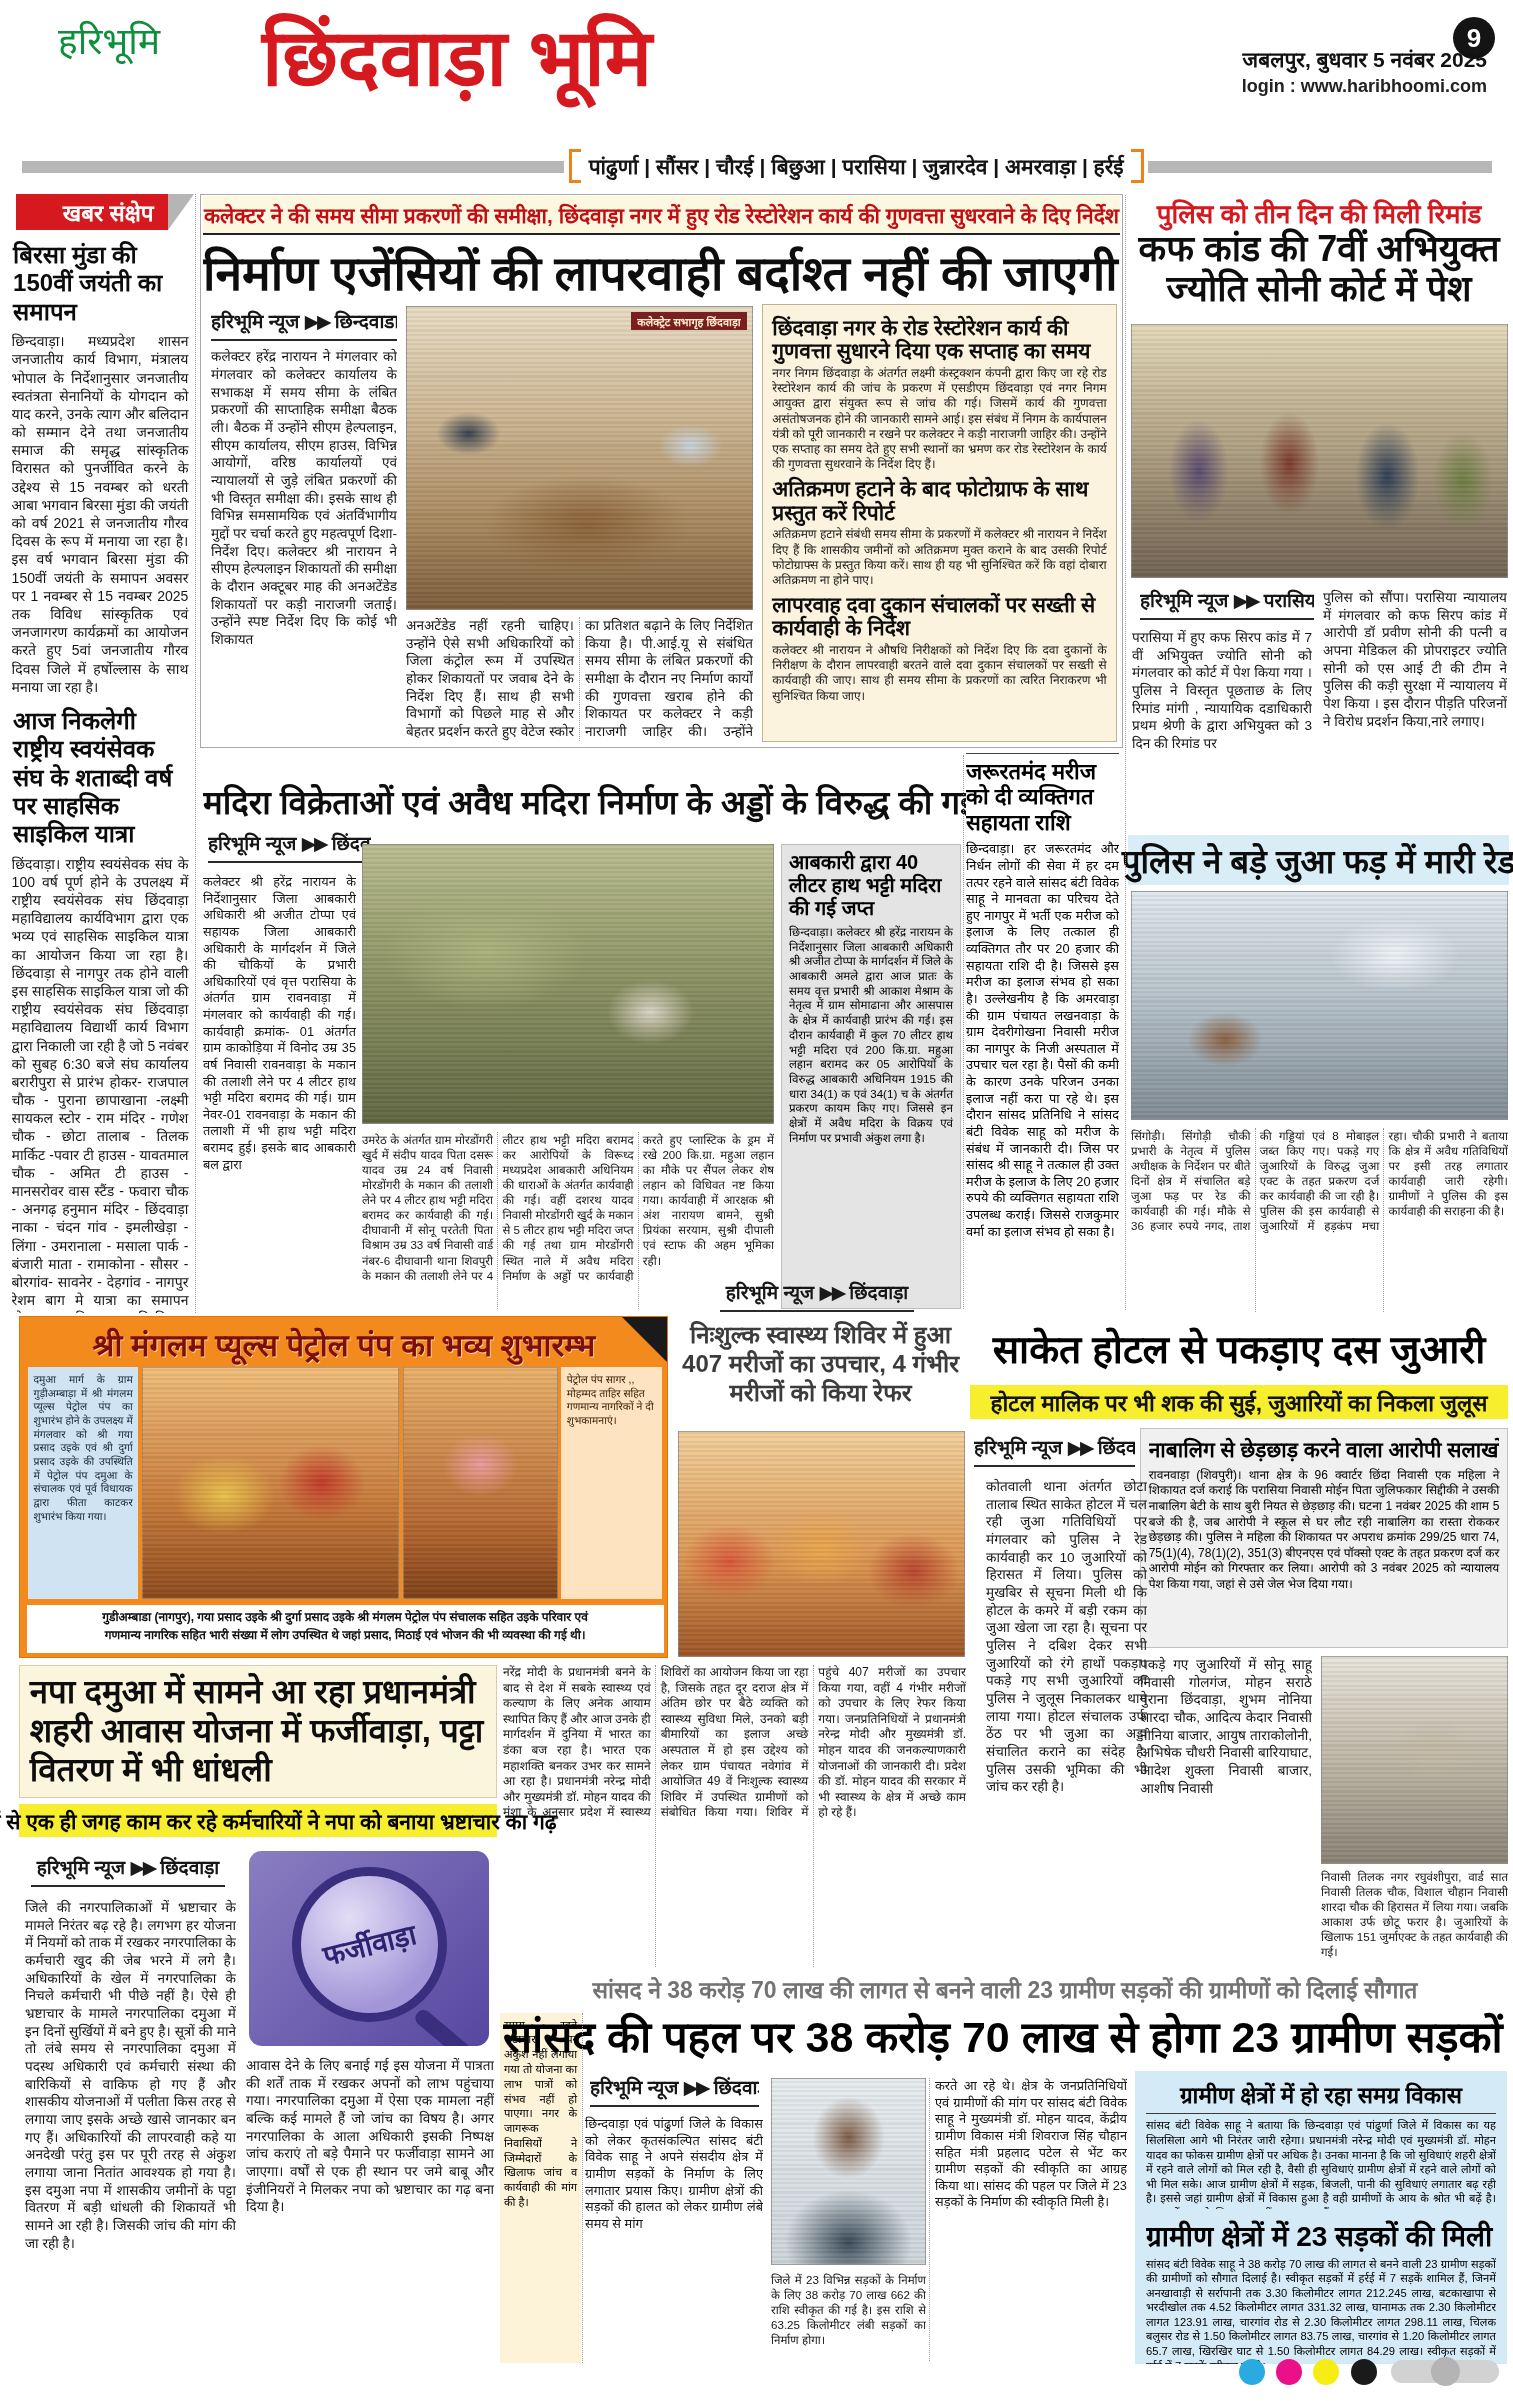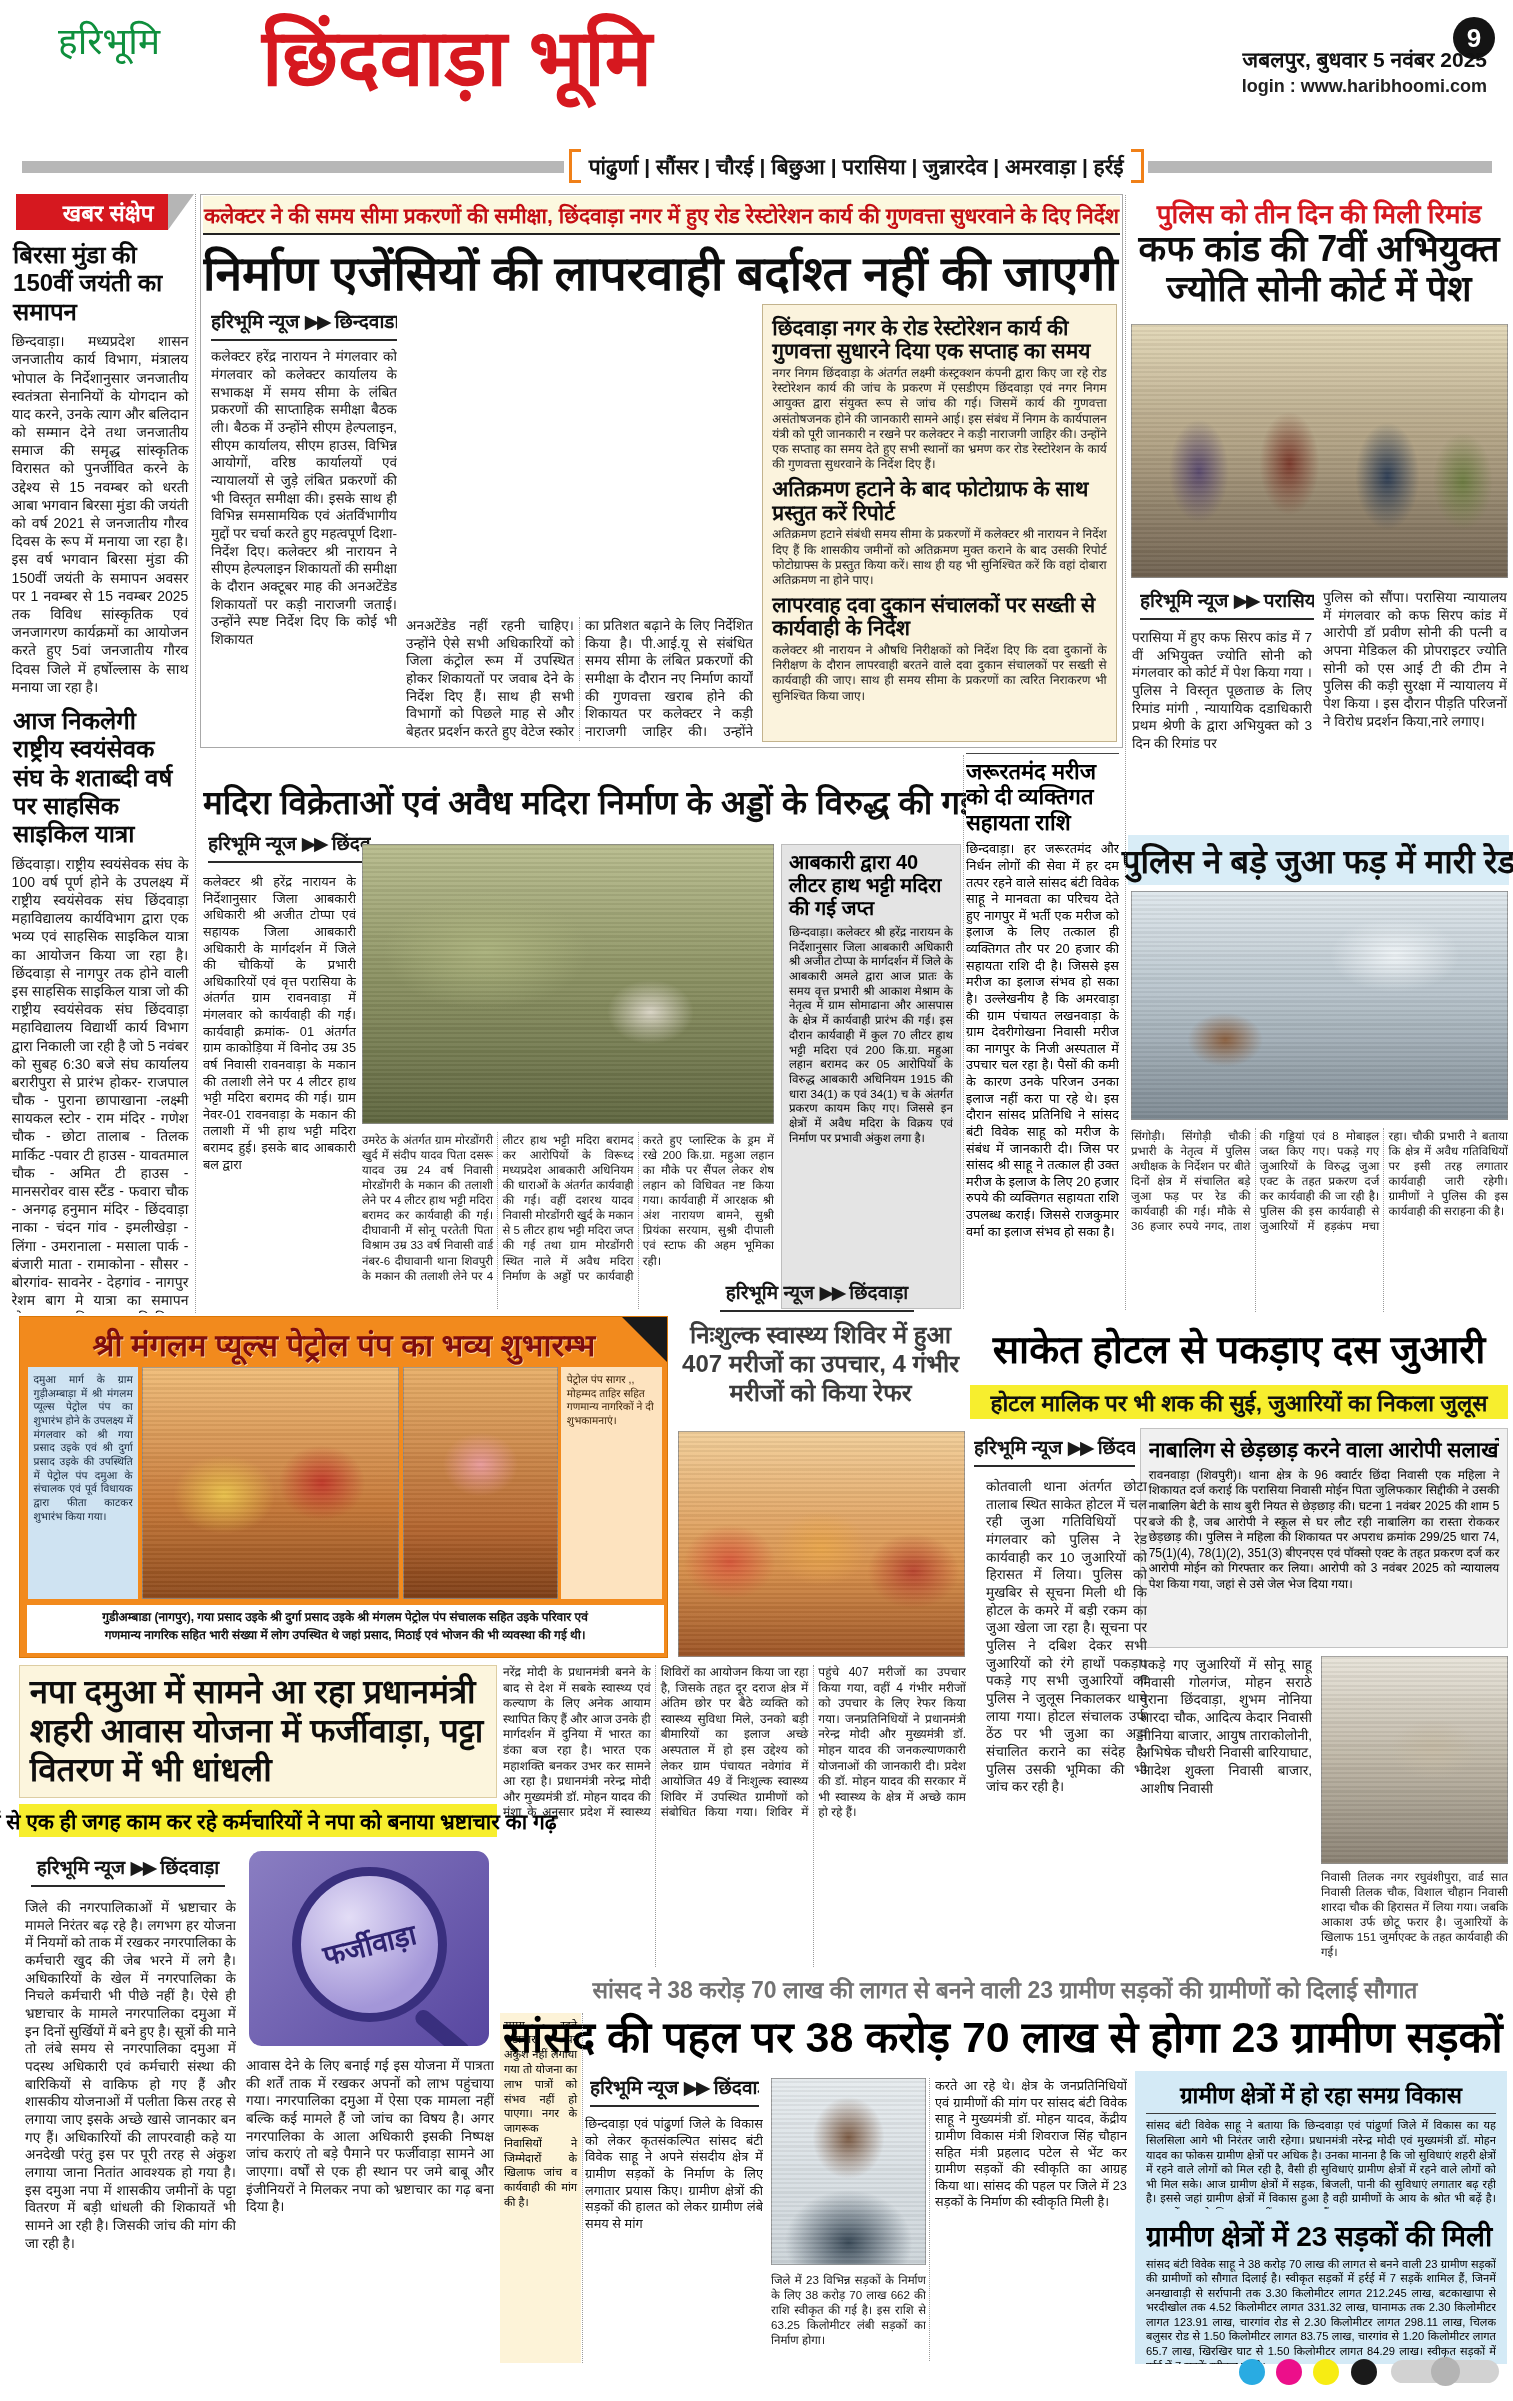--- a/index.html
+++ b/index.html
@@ -170,20 +170,23 @@
   <div class="abs" id="lead-kicker">कलेक्टर ने की समय सीमा प्रकरणों की समीक्षा, छिंदवाड़ा नगर में हुए रोड रेस्टोरेशन कार्य की गुणवत्ता सुधरवाने के दिए निर्देश</div>
   <div class="abs" id="lead-headline">निर्माण एजेंसियों की लापरवाही बर्दाश्त नहीं की जाएगी: कलेक्टर</div>
   <div class="abs" id="lead-col1">
     <div class="byline">
       <span>हरिभूमि न्यूज</span>
       <span class="arr">▶▶</span>
       <span>छिन्दवाडा</span>
     </div>
     <div class="t" style="margin-top:7.7px;height:387px;">कलेक्टर हरेंद्र नारायन ने मंगलवार को मंगलवार को कलेक्टर कार्यालय के सभाकक्ष में समय सीमा के लंबित प्रकरणों की साप्ताहिक समीक्षा बैठक ली। बैठक में उन्होंने सीएम हेल्पलाइन, सीएम कार्यालय, सीएम हाउस, विभिन्न आयोगों, वरिष्ठ कार्यालयों एवं न्यायालयों से जुड़े लंबित प्रकरणों की भी विस्तृत समीक्षा की। इसके साथ ही विभिन्न समसामयिक एवं अंतर्विभागीय मुद्दों पर चर्चा करते हुए महत्वपूर्ण दिशा-निर्देश दिए। कलेक्टर श्री नारायन ने सीएम हेल्पलाइन शिकायतों की समीक्षा के दौरान अक्टूबर माह की अनअटेंडेड शिकायतों पर कड़ी नाराजगी जताई। उन्होंने स्पष्ट निर्देश दिए कि कोई भी शिकायत</div>
   </div>
+  <div class="abs ph" id="lead-photo">
+    <div class="ph-label">कलेक्ट्रेट सभागृह छिंदवाड़ा</div>
+  </div>
   <div class="abs t" id="lead-flow2">अनअटेंडेड नहीं रहनी चाहिए। उन्होंने ऐसे सभी अधिकारियों को जिला कंट्रोल रूम में उपस्थित होकर शिकायतों पर जवाब देने के निर्देश दिए हैं। साथ ही सभी विभागों को पिछले माह से और बेहतर प्रदर्शन करते हुए वेटेज स्कोर का प्रतिशत बढ़ाने के लिए निर्देशित किया है। पी.आई.यू से संबंधित समय सीमा के लंबित प्रकरणों की समीक्षा के दौरान नए निर्माण कार्यों की गुणवत्ता खराब होने की शिकायत पर कलेक्टर ने कड़ी नाराजगी जाहिर की। उन्होंने प.आई.यू सहित सभी निर्माण एजेंसियों को साफ हिदायत दी है कि निर्माण कार्यों की गुणवत्ता में लापरवाही बर्दाश्त नहीं की जाएगी। काम की गुणवत्ता सुधारें, शासन की राशि का किसी भी तरह से दुरुपयोग स्वीकार नहीं किया जाएगा।</div>
   <div class="abs" id="cream">
     <div class="cream-title">छिंदवाड़ा नगर के रोड रेस्टोरेशन कार्य की गुणवत्ता सुधारने दिया एक सप्ताह का समय</div>
     <div class="cream-body">नगर निगम छिंदवाड़ा के अंतर्गत लक्ष्मी कंस्ट्रक्शन कंपनी द्वारा किए जा रहे रोड रेस्टोरेशन कार्य की जांच के प्रकरण में एसडीएम छिंदवाड़ा एवं नगर निगम आयुक्त द्वारा संयुक्त रूप से जांच की गई। जिसमें कार्य की गुणवत्ता असंतोषजनक होने की जानकारी सामने आई। इस संबंध में निगम के कार्यपालन यंत्री को पूरी जानकारी न रखने पर कलेक्टर ने कड़ी नाराजगी जाहिर की। उन्होंने एक सप्ताह का समय देते हुए सभी स्थानों का भ्रमण कर रोड रेस्टोरेशन के कार्य की गुणवत्ता सुधरवाने के निर्देश दिए हैं।</div>
     <div class="cream-title">अतिक्रमण हटाने के बाद फोटोग्राफ के साथ प्रस्तुत करें रिपोर्ट</div>
     <div class="cream-body">अतिक्रमण हटाने संबंधी समय सीमा के प्रकरणों में कलेक्टर श्री नारायन ने निर्देश दिए हैं कि शासकीय जमीनों को अतिक्रमण मुक्त कराने के बाद उसकी रिपोर्ट फोटोग्राफ्स के प्रस्तुत किया करें। साथ ही यह भी सुनिश्चित करें कि वहां दोबारा अतिक्रमण ना होने पाए।</div>
     <div class="cream-title">लापरवाह दवा दुकान संचालकों पर सख्ती से कार्यवाही के निर्देश</div>
     <div class="cream-body">कलेक्टर श्री नारायन ने औषधि निरीक्षकों को निर्देश दिए कि दवा दुकानों के निरीक्षण के दौरान लापरवाही बरतने वाले दवा दुकान संचालकों पर सख्ती से कार्यवाही की जाए। साथ ही समय सीमा के प्रकरणों का त्वरित निराकरण भी सुनिश्चित किया जाए।</div>
   </div>
 

